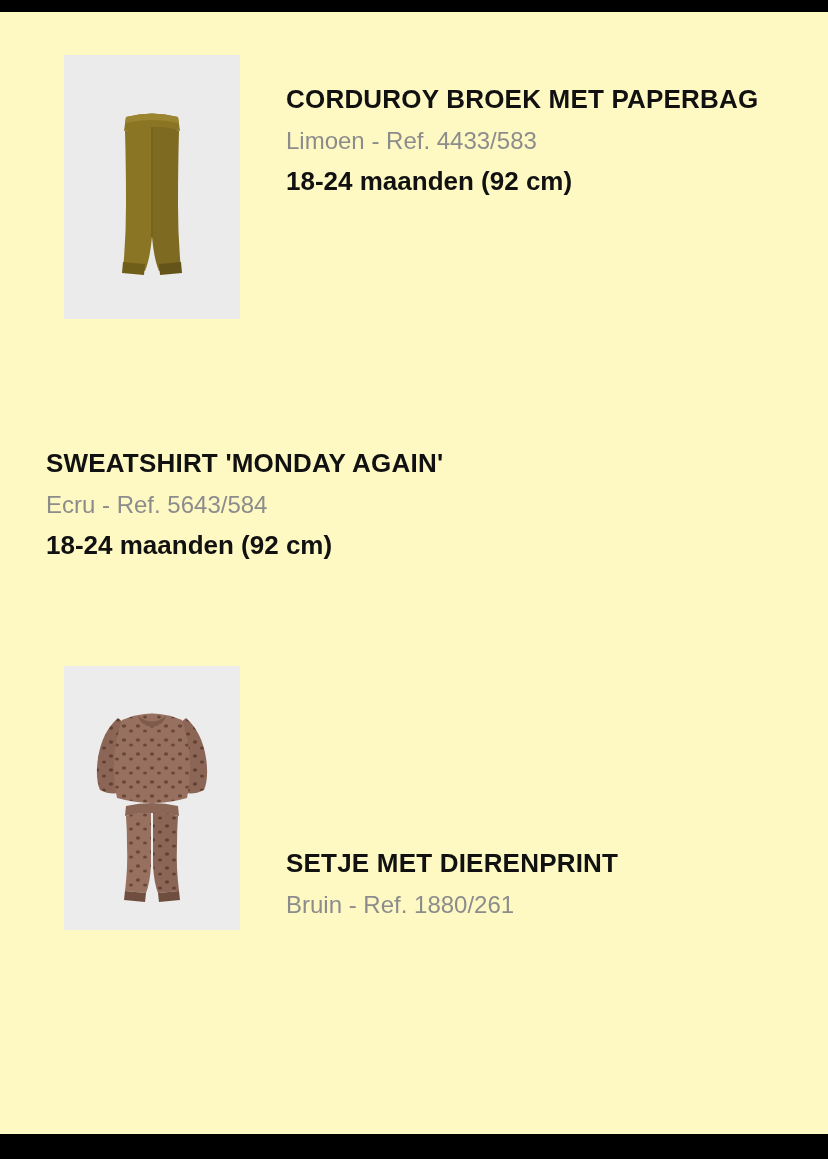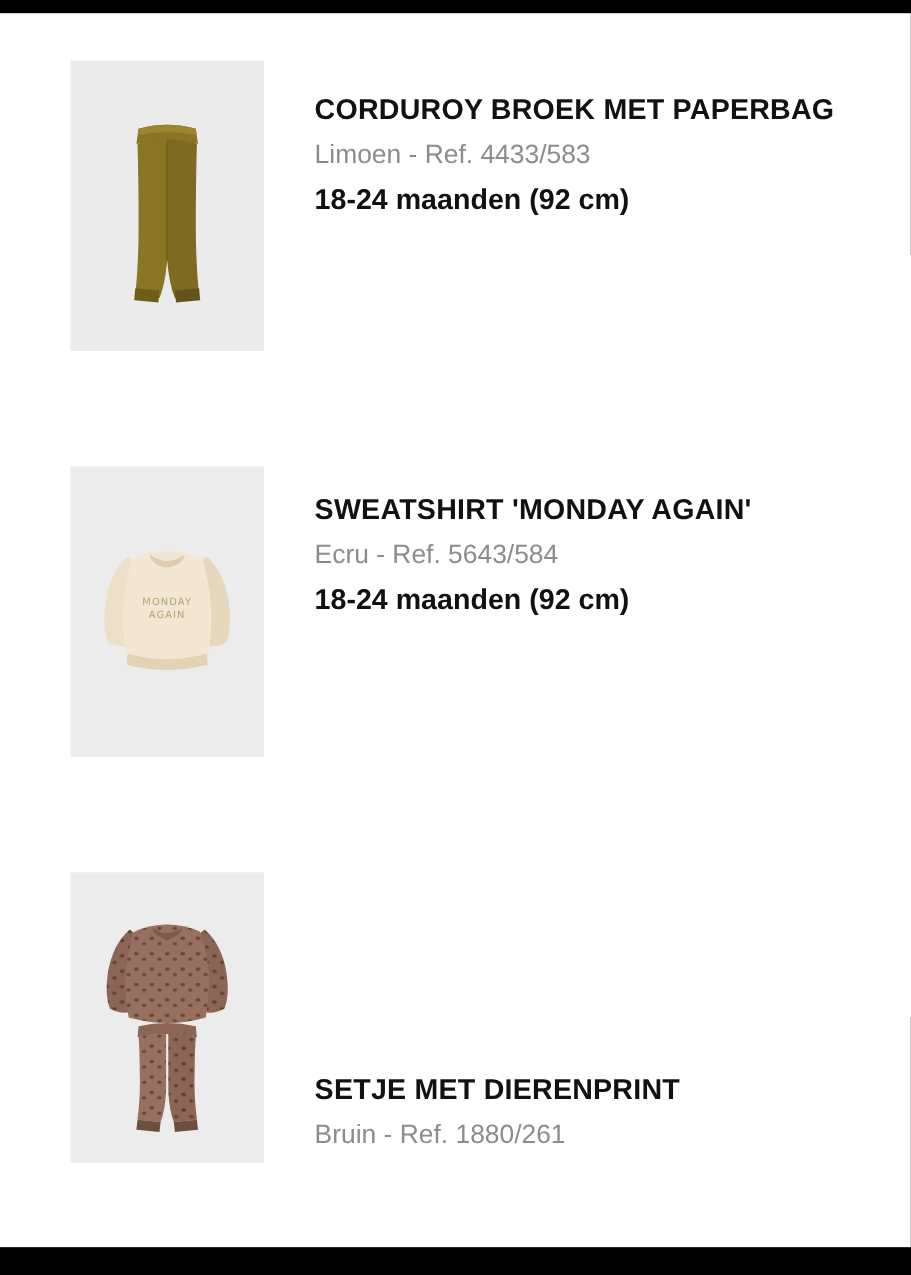--- a/index.html
+++ b/index.html
@@ -19,21 +19,21 @@
     width: 828px;
     height: 1159px;
     background: #000000;
   }
   .page {
     position: absolute;
     left: 0;
     top: 12px;
     width: 828px;
     height: 1122px;
-    background: #ffffff;
+    background: #fef9c3;
     overflow: hidden;
   }
   .top-bar {
     position: absolute;
     left: 0; top: 0;
     width: 828px;
     height: 12px;
     background: #000000;
   }
   .bottom-bar {
@@ -138,38 +138,20 @@
           </div>
         </div>
         <div class="info info-1">
           <div class="item-title">CORDUROY BROEK MET PAPERBAG</div>
           <div class="item-sub">Limoen - Ref. 4433/583</div>
           <div class="item-size">18-24 maanden (92 cm)</div>
         </div>
       </li>
 
       <li class="order-item row-2">
-        <div class="thumb-wrap" style="margin-left:64px;background:#ececec;">
-          <div class="thumb-inner">
-            <svg class="garment" viewBox="0 0 176 264" xmlns="http://www.w3.org/2000/svg" aria-hidden="true">
-
-              <path d="M52 82 q-16 14 -20 42 q-3 22 2 36 q12 6 22 2 q-4 -22 -1 -42 q3 -18 10 -28 z" fill="#ece0c8"></path>
-              <path d="M124 82 q16 14 20 42 q3 22 -2 36 q-12 6 -22 2 q4 -22 1 -42 q-3 -18 -10 -28 z" fill="#e6d8bd"></path>
-
-              <path d="M56 84 q32 -14 64 0 q9 30 8 60 q-1 20 -4 34 q-34 10 -72 0 q-3 -14 -4 -34 q-1 -30 8 -60 z" fill="#f2e7d2"></path>
-
-              <path d="M72 80 q16 12 32 0 q-2 10 -16 12 q-14 -2 -16 -12 z" fill="#ddcdae"></path>
-
-              <path d="M52 170 q36 10 72 0 l1 10 q-37 10 -74 0 z" fill="#e2d3b4"></path>
-
-              <text x="88" y="126" font-family="DejaVu Sans, sans-serif" font-size="9" fill="#b9a078" text-anchor="middle" letter-spacing="1">MONDAY</text>
-              <text x="88" y="138" font-family="DejaVu Sans, sans-serif" font-size="9" fill="#b9a078" text-anchor="middle" letter-spacing="1">AGAIN</text>
-            </svg>
-          </div>
-        </div>
         <div class="info info-2">
           <div class="item-title">SWEATSHIRT 'MONDAY AGAIN'</div>
           <div class="item-sub">Ecru - Ref. 5643/584</div>
           <div class="item-size">18-24 maanden (92 cm)</div>
         </div>
       </li>
 
       <li class="order-item row-3">
         <div class="thumb-wrap" style="margin-left:64px;background:#ececec;">
           <div class="thumb-inner">

